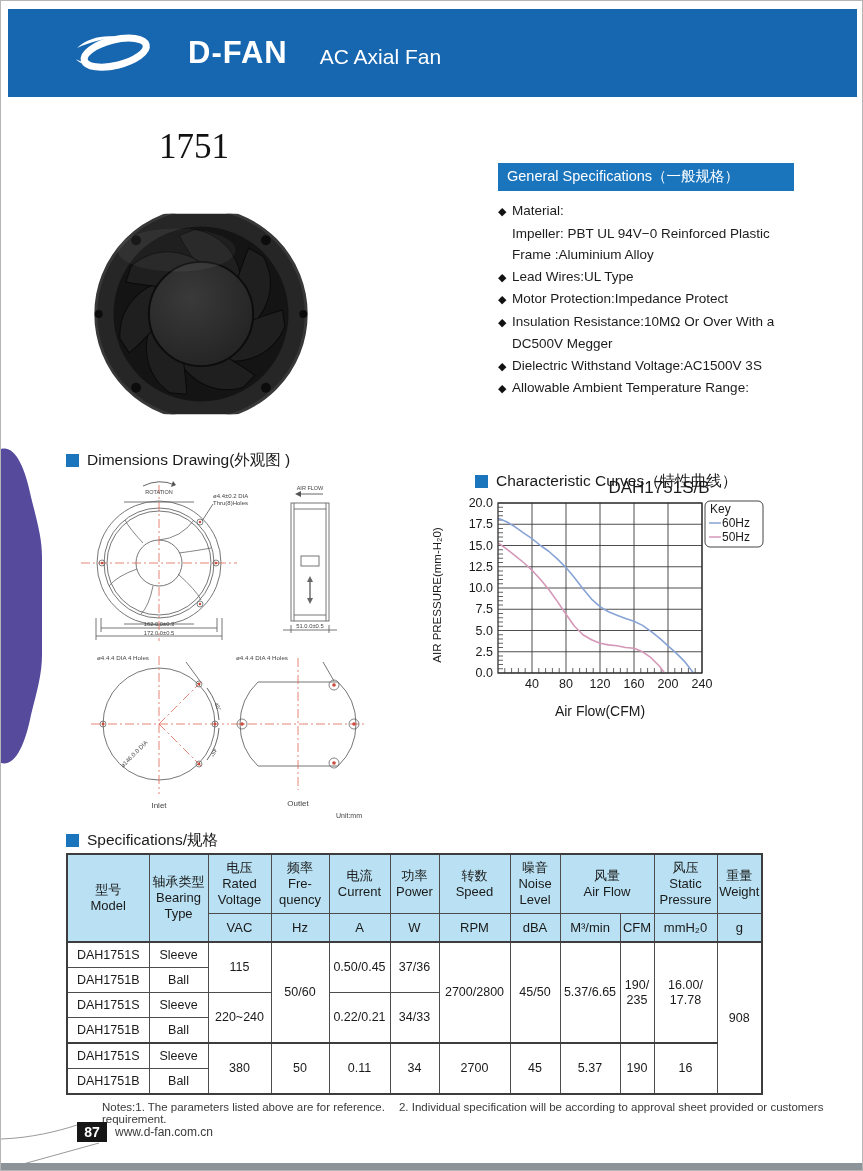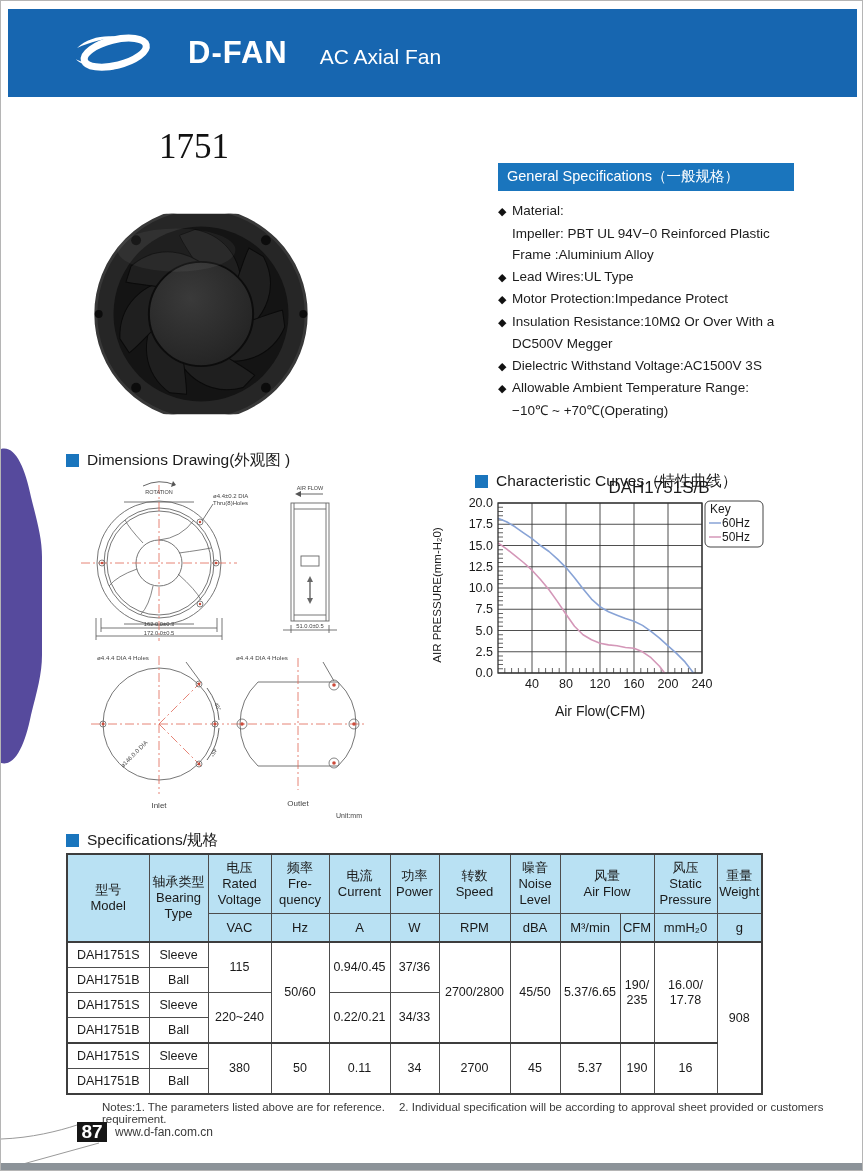--- a/index.html
+++ b/index.html
@@ -38,21 +38,21 @@
   table.spec th,table.spec td{border:1px solid #4d4d4d;text-align:center;vertical-align:middle;padding:1px 1px;}
   table.spec thead th{background:#b9e1f3;font-weight:normal;font-size:13px;color:#1a1a1a;line-height:16px;}
   table.spec thead tr.hrow1 th{height:56px;}
   table.spec thead tr.hrow2 th{height:25px;}
   table.spec thead{border-bottom:2px solid #3d3d3d;}
   table.spec td{font-size:12.5px;color:#1a1a1a;height:22px;white-space:pre-line;line-height:15px;}
   table.spec tr.group-start td{border-top:2px solid #3d3d3d;}
   
   .notes{position:absolute;left:65px;top:1100px;width:760px;font-size:11.5px;color:#3a3a3a;margin-left:36px;}
   .notes span{margin-right:14px;}
-  .page-num{position:absolute;left:76px;top:1121px;width:30px;height:20px;background:#161616;color:#fff;font-size:19px;font-weight:bold;display:flex;align-items:center;justify-content:center;}
+  .page-num{position:absolute;left:76px;top:1121px;width:30px;height:20px;background:#161616;color:#fff;font-size:14px;font-weight:bold;display:flex;align-items:center;justify-content:center;}
   .website{position:absolute;left:114px;top:1124px;font-size:12px;color:#3a3a3a;}
   .footer-deco{position:absolute;left:0;top:1120px;}
   .bottom-bar{position:absolute;left:0;bottom:0;width:100%;height:7px;background:#8c9399;}
 </style>
 </head>
 <body>
 
 <div class="page">
 
   <div class="header">
@@ -142,24 +142,20 @@
           <span class="indent"></span>
           <span>DC500V Megger</span>
         </div>
       <div class="gs-row">
           <span class="diamond">◆</span>
           <span>Dielectric Withstand Voltage:AC1500V 3S</span>
         </div>
       <div class="gs-row">
           <span class="diamond">◆</span>
           <span>Allowable Ambient Temperature Range:</span>
-        </div>
-      <div class="gs-row">
-          <span class="indent"></span>
-          <span>−10℃ ~ +70℃(Operating)</span>
         </div>
     </div>
   </div>
 
   <div class="sec-title dim-title">
       <span class="sq"></span>
       <span>Dimensions Drawing(外观图 )</span>
     </div>
   <div class="sec-title curve-title">
       <span class="sq"></span>
@@ -471,21 +467,21 @@
         <th>mmH₂0</th>
         <th>g</th>
       </tr>
     </thead>
     <tbody>
       <tr>
         <td>DAH1751S</td>
         <td>Sleeve</td>
         <td rowspan="2">115</td>
         <td rowspan="4">50/60</td>
-        <td rowspan="2">0.94/0.45</td>
+        <td rowspan="2">0.50/0.45</td>
         <td rowspan="2">37/36</td>
         <td rowspan="4">2700/2800</td>
         <td rowspan="4">45/50</td>
         <td rowspan="4">5.37/6.65</td>
         <td rowspan="4">190/
 235</td>
         <td rowspan="4">16.00/
 17.78</td>
         <td rowspan="6">908</td>
       </tr>

